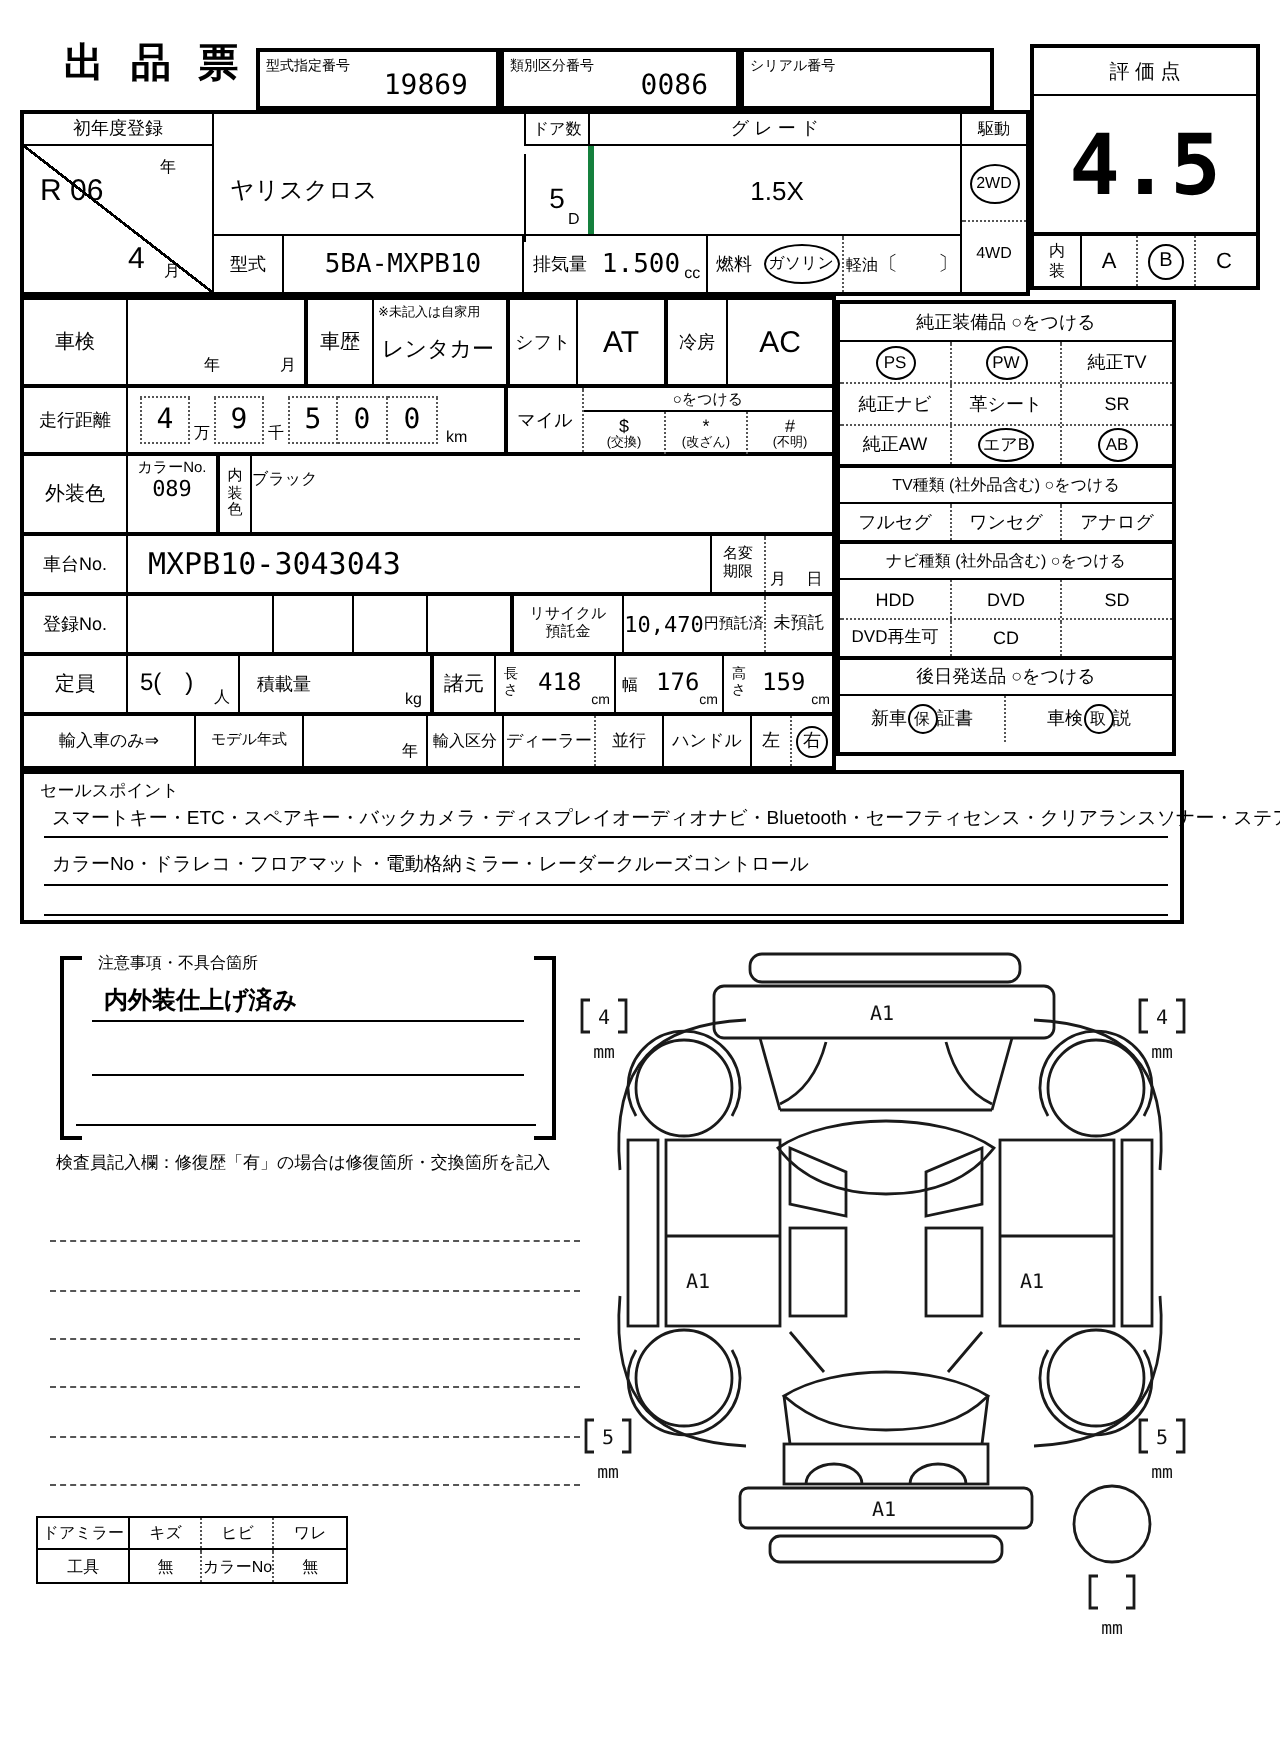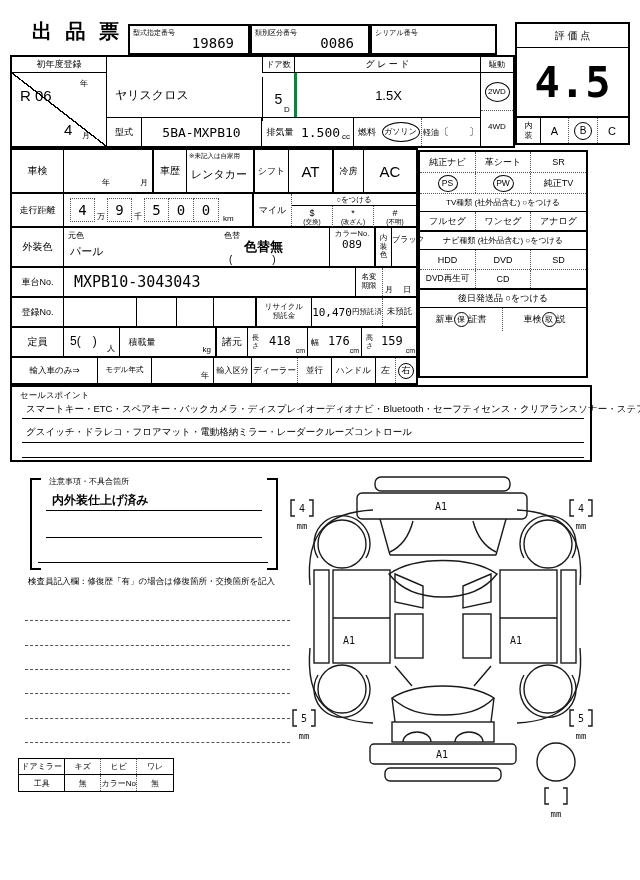--- a/index.html
+++ b/index.html
@@ -150,27 +150,20 @@
         <div class="fx vstack" style="width:42px;flex-direction:column">
             <span style="font-size:9px">#</span>
             <span style="font-size:6.5px">(不明)</span>
           </div>
       </div>
     </div>
   </div>
 
   <div class="a" style="left:0;top:78px;width:404px;height:40px;border-bottom:2px solid #000;display:flex">
     <div class="fx br1" style="width:52px;font-size:10px">外装色</div>
-    <div class="br1" style="width:266px;position:relative">
-      <span class="a sm" style="left:4px;top:2px">元色</span>
-      <span class="a" style="left:6px;top:16px;font-size:11px">パール</span>
-      <span class="a sm" style="left:160px;top:2px">色替</span>
-      <span class="a" style="left:180px;top:10px;font-size:13px;font-weight:bold">色替無</span>
-      <span class="a md" style="left:165px;top:25px">(　　　　)</span>
-    </div>
     <div class="br2 vstack" style="width:46px;padding-top:2px">
       <div class="sm" style="font-size:7.5px">カラーNo.</div>
       <div class="mono" style="font-size:11px">089</div>
     </div>
     <div class="fx br1" style="width:16px">
         <div class="vstack" style="width:9px;font-size:7.5px">内装色</div>
       </div>
     <div style="width:24px;font-size:8px;padding-top:6px;white-space:nowrap">ブラック</div>
   </div>
 
@@ -245,33 +238,43 @@
     <div class="fx br1" style="width:34px;font-size:8.5px">並行</div>
     <div class="fx br1" style="width:44px;font-size:8.5px">ハンドル</div>
     <div class="fx brd" style="width:20px;font-size:9px">左</div>
     <div class="fx" style="width:20px">
         <span class="circ" style="width:16px;height:16px;font-size:9px">右</span>
       </div>
   </div>
 </div>
 
 <div class="a b2" style="left:418px;top:150px;width:170px;height:228px">
+  <div class="fx bb1" style="height:19px;font-size:9px">純正装備品 ○をつける</div>
+  <div class="bbd" style="height:21px;display:flex">
+    <div class="fx brd" style="width:56px">
+        <span class="circ" style="width:20px;height:17px;font-size:8.5px">PS</span>
+      </div>
+    <div class="fx brd" style="width:55px">
+        <span class="circ" style="width:21px;height:17px;font-size:8.5px">PW</span>
+      </div>
+    <div class="fx" style="width:55px;font-size:9px">純正TV</div>
+  </div>
   <div class="bbd" style="height:21px;display:flex">
     <div class="fx brd" style="width:56px;font-size:9px">純正ナビ</div>
     <div class="fx brd" style="width:55px;font-size:9px">革シート</div>
     <div class="fx" style="width:55px;font-size:9px">SR</div>
   </div>
-  <div class="bbd" style="height:21px;display:flex">
-    <div class="fx brd" style="width:56px">
-        <span class="circ" style="width:20px;height:17px;font-size:8.5px">PS</span>
-      </div>
+  <div class="bb2" style="height:21px;display:flex">
+    <div class="fx brd" style="width:56px;font-size:9px">純正AW</div>
     <div class="fx brd" style="width:55px">
-        <span class="circ" style="width:21px;height:17px;font-size:8.5px">PW</span>
-      </div>
-    <div class="fx" style="width:55px;font-size:9px">純正TV</div>
+        <span class="circ" style="width:28px;height:17px;font-size:8.5px">エアB</span>
+      </div>
+    <div class="fx" style="width:55px">
+        <span class="circ" style="width:20px;height:17px;font-size:8.5px">AB</span>
+      </div>
   </div>
   <div class="fx bb1" style="height:18px;font-size:8px">TV種類 (社外品含む) ○をつける</div>
   <div class="bb2" style="height:20px;display:flex">
     <div class="fx brd" style="width:56px;font-size:9px">フルセグ</div>
     <div class="fx brd" style="width:55px;font-size:9px">ワンセグ</div>
     <div class="fx" style="width:55px;font-size:9px">アナログ</div>
   </div>
   <div class="fx bb1" style="height:18px;font-size:8px">ナビ種類 (社外品含む) ○をつける</div>
   <div class="bbd" style="height:20px;display:flex">
     <div class="fx brd" style="width:56px;font-size:9px">HDD</div>
@@ -295,21 +298,21 @@
         <span class="circ" style="width:15px;height:15px;font-size:8px">取</span>
         <span>説</span>
     </div>
   </div>
 </div>
 
 <div class="a b2" style="left:10px;top:385px;width:582px;height:77px">
   <div class="a" style="left:8px;top:3px;font-size:8.5px">セールスポイント</div>
   <div class="a" style="left:14px;top:16px;width:556px;font-size:9.5px;white-space:nowrap">スマートキー・ETC・スペアキー・バックカメラ・ディスプレイオーディオナビ・Bluetooth・セーフティセンス・クリアランスソナー・ステアリン</div>
   <div class="a uline" style="left:10px;top:31px;width:562px"></div>
-  <div class="a" style="left:14px;top:39px;width:556px;font-size:9.5px;white-space:nowrap">グスイッチ・ドラレコ・フロアマット・電動格納ミラー・レーダークルーズコントロール</div>
+  <div class="a" style="left:14px;top:39px;width:556px;font-size:9.5px;white-space:nowrap">カラーNo・ドラレコ・フロアマット・電動格納ミラー・レーダークルーズコントロール</div>
   <div class="a uline" style="left:10px;top:55px;width:562px"></div>
   <div class="a uline" style="left:10px;top:70px;width:562px"></div>
 </div>
 
 <div class="a" style="left:30px;top:478px;width:11px;height:92px;border-left:2px solid #000;border-top:2px solid #000;border-bottom:2px solid #000"></div>
 <div class="a" style="left:267px;top:478px;width:11px;height:92px;border-right:2px solid #000;border-top:2px solid #000;border-bottom:2px solid #000"></div>
 <div class="a" style="left:46px;top:476px;font-size:8px;background:#fff;padding:0 3px">注意事項・不具合箇所</div>
 <div class="a" style="left:52px;top:492px;font-size:12px;font-weight:bold">内外装仕上げ済み</div>
 <div class="a uline" style="left:46px;top:510px;width:216px"></div>
 <div class="a uline" style="left:46px;top:537px;width:216px"></div>

